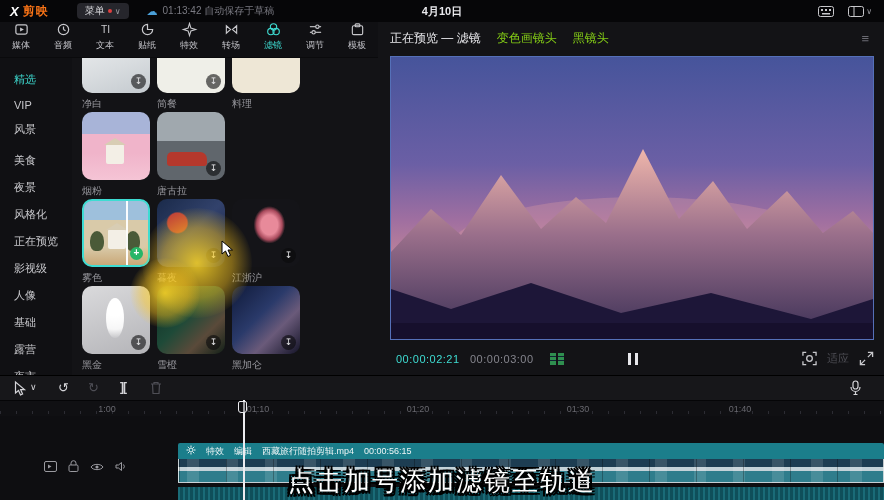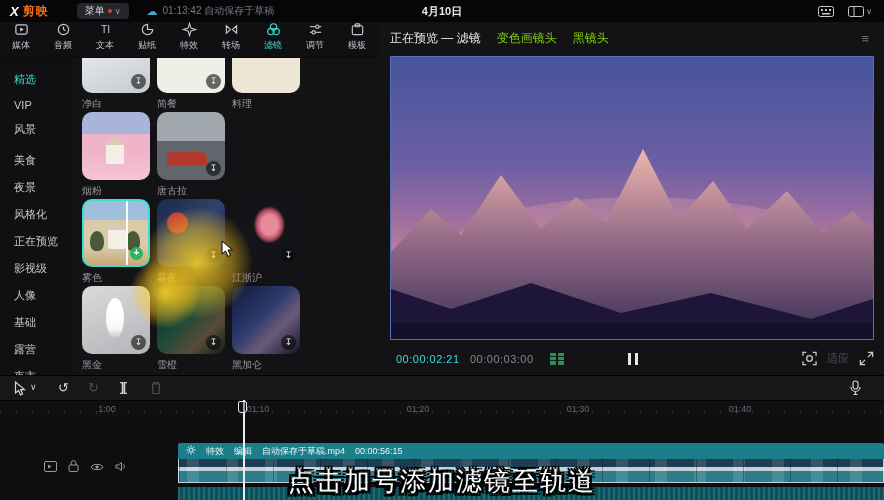--- a/index.html
+++ b/index.html
@@ -441,21 +441,21 @@
 
     <div class="clipbar">
       <span>
         <svg width="10" height="10" viewBox="0 0 10 10">
             <circle cx="5" cy="5" r="2" fill="none" stroke="#eef6f7" stroke-width="1"></circle>
             <path d="M5 0.5 L5 2 M5 8 L5 9.5 M0.5 5 L2 5 M8 5 L9.5 5 M1.8 1.8 L2.9 2.9 M7.1 7.1 L8.2 8.2 M8.2 1.8 L7.1 2.9 M2.9 7.1 L1.8 8.2" stroke="#eef6f7" stroke-width="1"></path>
           </svg>
       </span>
       <span>特效</span>
       <span>编辑</span>
-      <span>自动保存于草稿.mp4</span>
+      <span>西藏旅行随拍剪辑.mp4</span>
       <span>00:00:56:15</span>
     </div>
     <div class="clip-strip"></div>
     <div class="audio-strip"></div>
   </div>
 
   <div class="playhead-line"></div>
   <div class="playhead-cap"></div>
 
   <div class="subtitle">点击加号添加滤镜至轨道</div>

